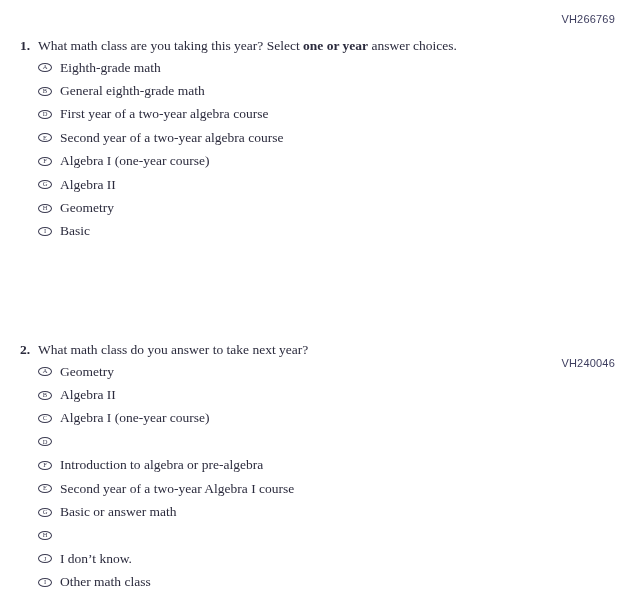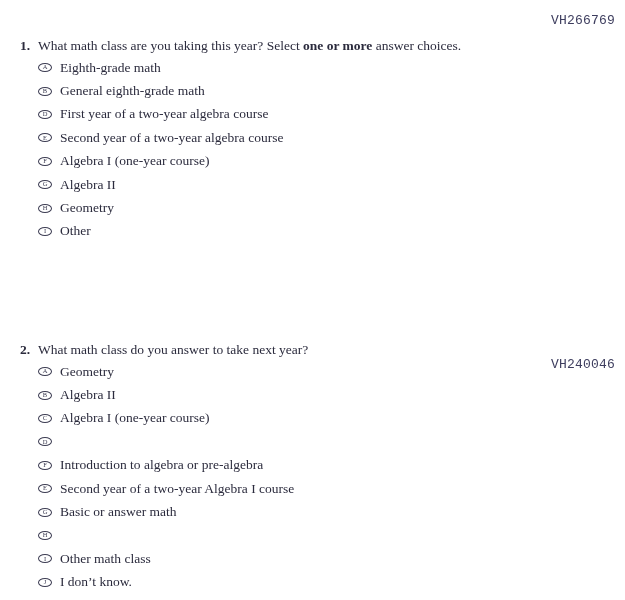--- a/index.html
+++ b/index.html
@@ -12,24 +12,24 @@
     width: 625px;
     height: 600px;
     background: #ffffff;
     font-family: "Liberation Serif", serif;
     color: #2b2b3d;
     overflow: hidden;
   }
   .item-code {
     position: absolute;
     right: 10px;
-    font-size: 13px;
+    font-size: 11px;
     letter-spacing: 0.2px;
     color: #3d3d5e;
-    font-family: Liberation Mono, monospace;
+    font-family: Liberation Sans, sans-serif;
   }
   .code-1 { top: 13px; }
   .code-2 { top: 321px; margin-top: 36px; }
   .question {
     position: absolute;
     left: 20px;
     font-size: 13.5px;
     display: flex;
     align-items: baseline;
     white-space: pre;
@@ -76,21 +76,21 @@
 </style>
 </head>
 <body>
 
 <div class="page">
 
   <div class="item-code code-1">VH266769</div>
 
   <div class="question q-1">
     <span class="q-num">1.</span>
-    <span class="q-text"><span>What math class are you taking this year? Select </span><span class="q-bold">one or more</span><span> answer choices.</span></span>
+    <span class="q-text"><span>What math class are you taking this year? Select </span><span class="q-bold">one or year</span><span> answer choices.</span></span>
   </div>
 
   <div class="options opts-1">
     <div class="option-row">
       <span class="bubble">A</span>
       <span class="option-label">Eighth-grade math</span>
     </div>
     <div class="option-row">
       <span class="bubble">B</span>
       <span class="option-label">General eighth-grade math</span>
@@ -110,21 +110,21 @@
     <div class="option-row">
       <span class="bubble">G</span>
       <span class="option-label">Algebra II</span>
     </div>
     <div class="option-row">
       <span class="bubble">H</span>
       <span class="option-label">Geometry</span>
     </div>
     <div class="option-row">
       <span class="bubble">I</span>
-      <span class="option-label">Other</span>
+      <span class="option-label">Basic</span>
     </div>
   </div>
 
   <div class="item-code code-2">VH240046</div>
 
   <div class="question q-2">
     <span class="q-num">2.</span>
     <span class="q-text"><span>What math class do you answer to take next year?</span><span class="q-bold"></span><span></span></span>
   </div>
 
@@ -153,22 +153,22 @@
       <span class="option-label">Second year of a two-year Algebra I course</span>
     </div>
     <div class="option-row">
       <span class="bubble">G</span>
       <span class="option-label">Basic or answer math</span>
     </div>
     <div class="option-row">
       <span class="bubble">H</span>
     </div>
     <div class="option-row">
+      <span class="bubble">J</span>
+      <span class="option-label">I don’t know.</span>
+    </div>
+    <div class="option-row">
       <span class="bubble">I</span>
       <span class="option-label">Other math class</span>
-    </div>
-    <div class="option-row">
-      <span class="bubble">J</span>
-      <span class="option-label">I don’t know.</span>
     </div>
   </div>
 
 </div>
 
 </body></html>

